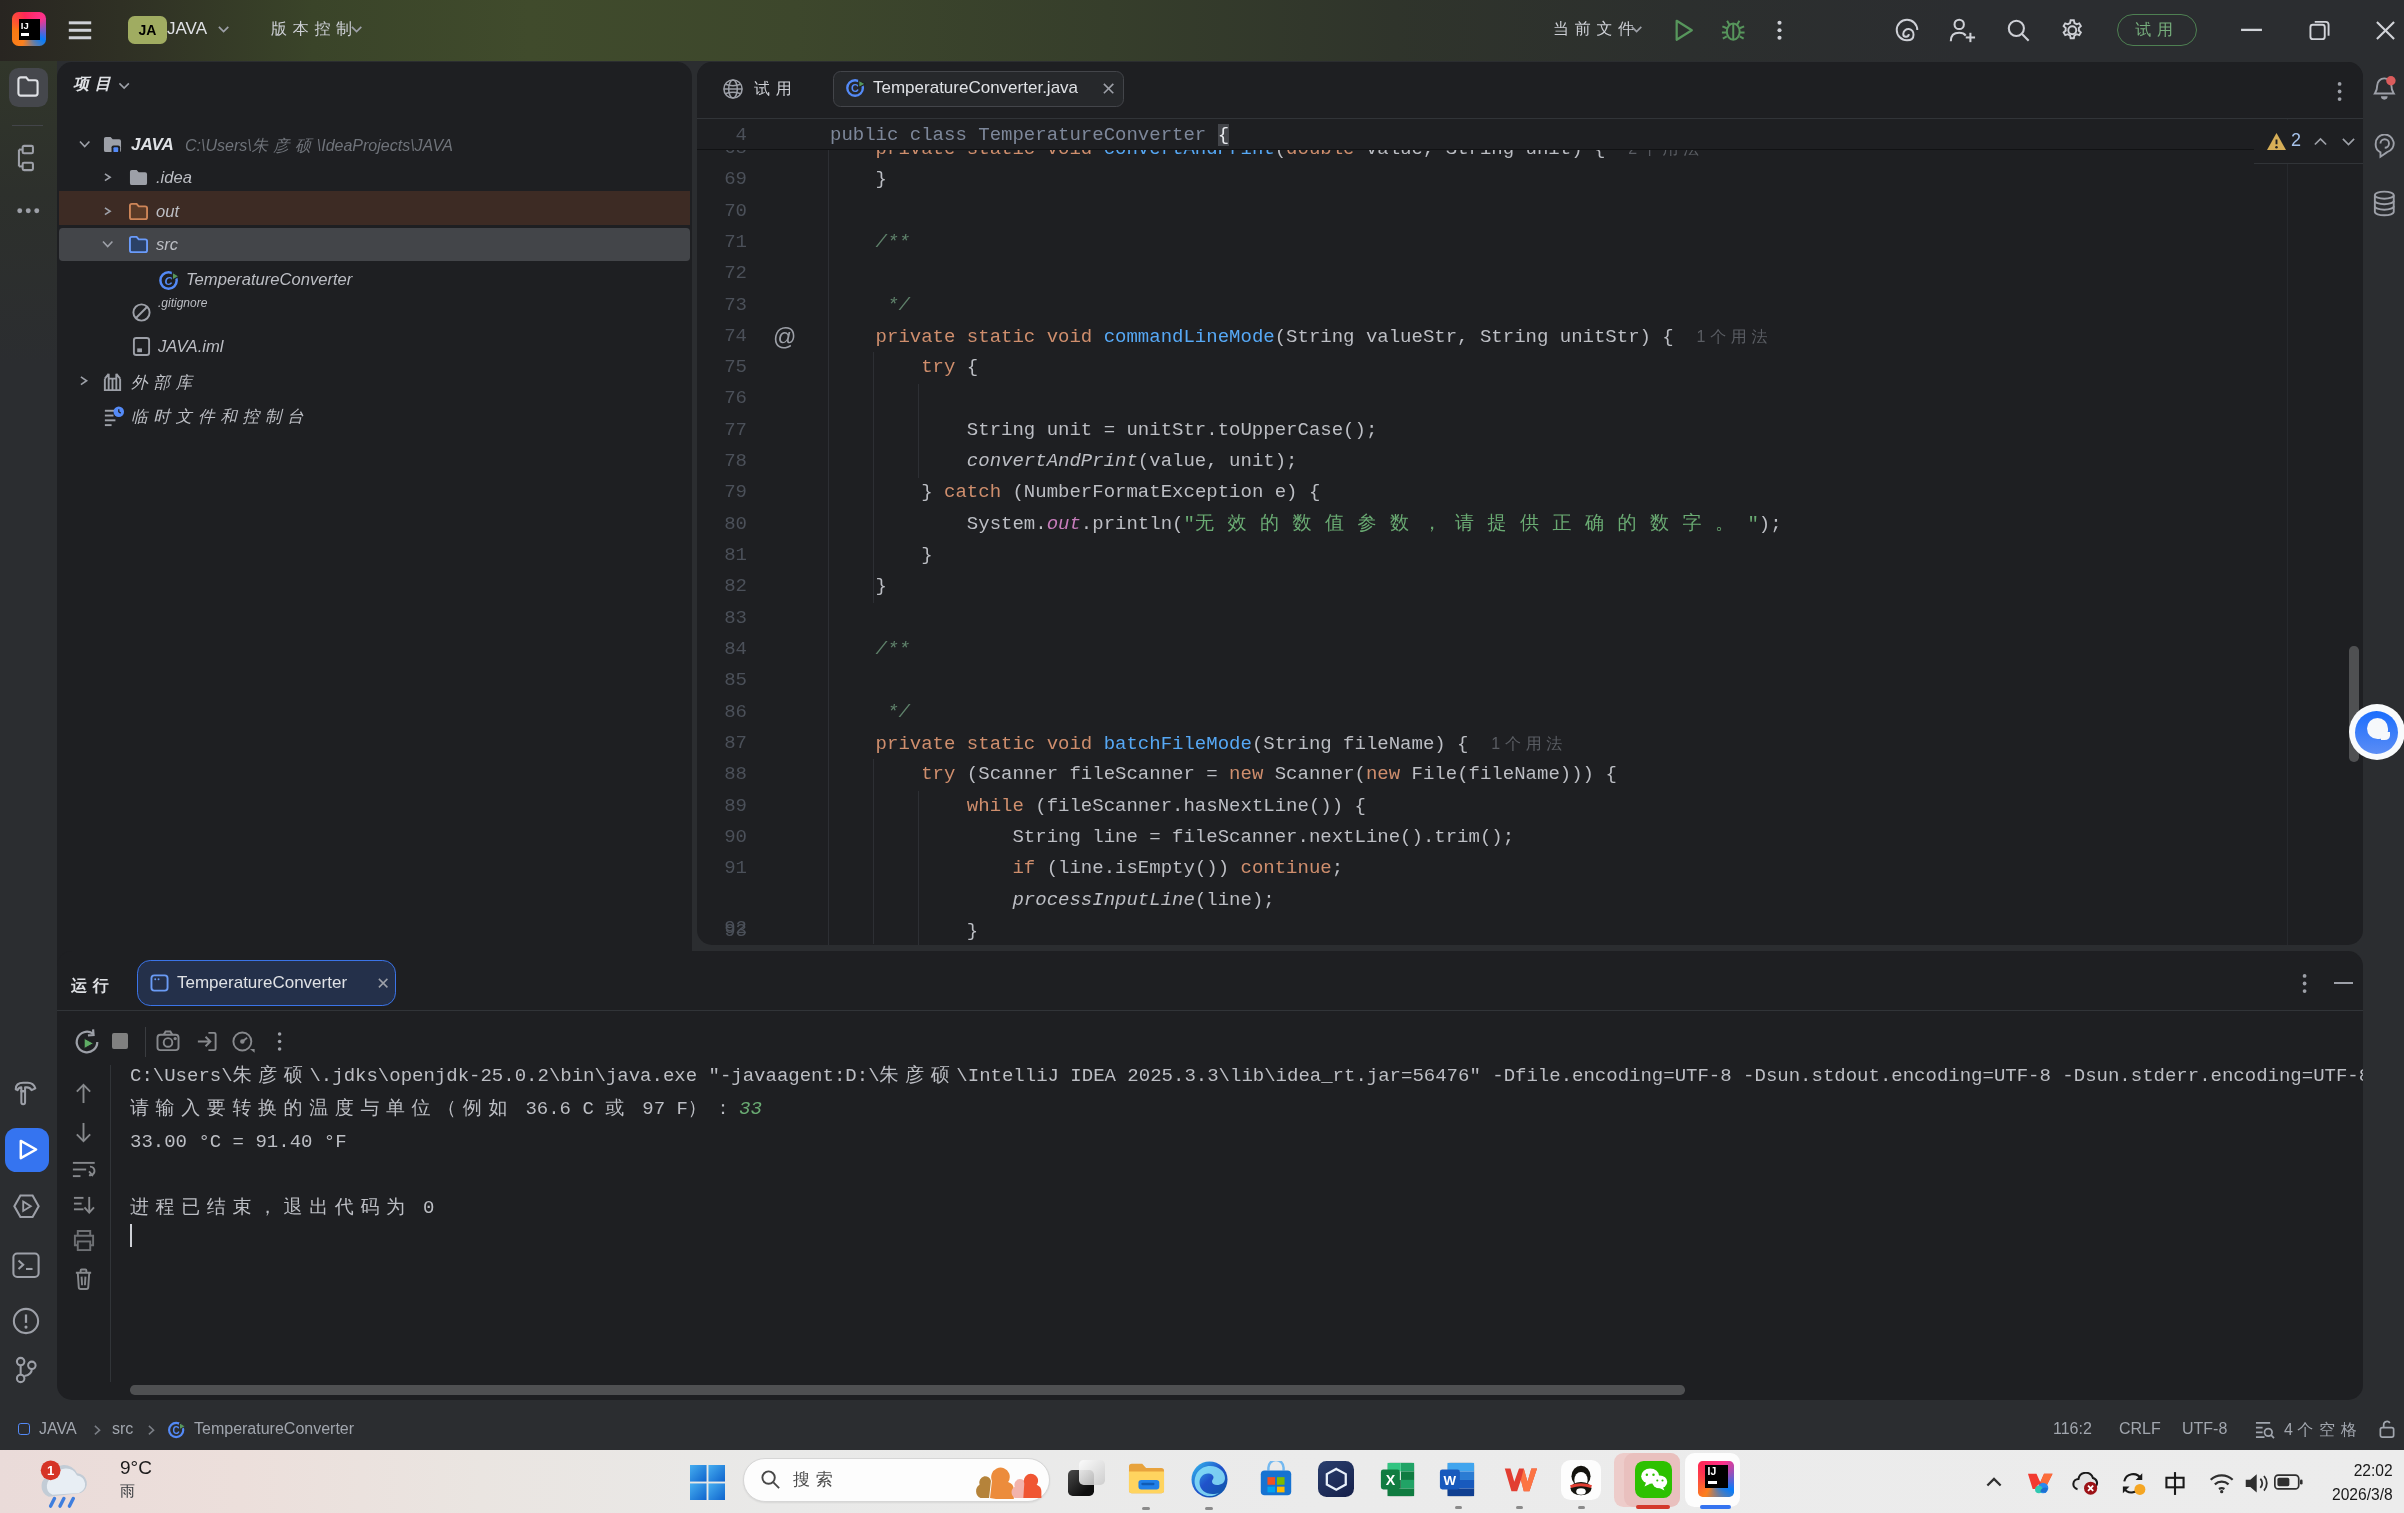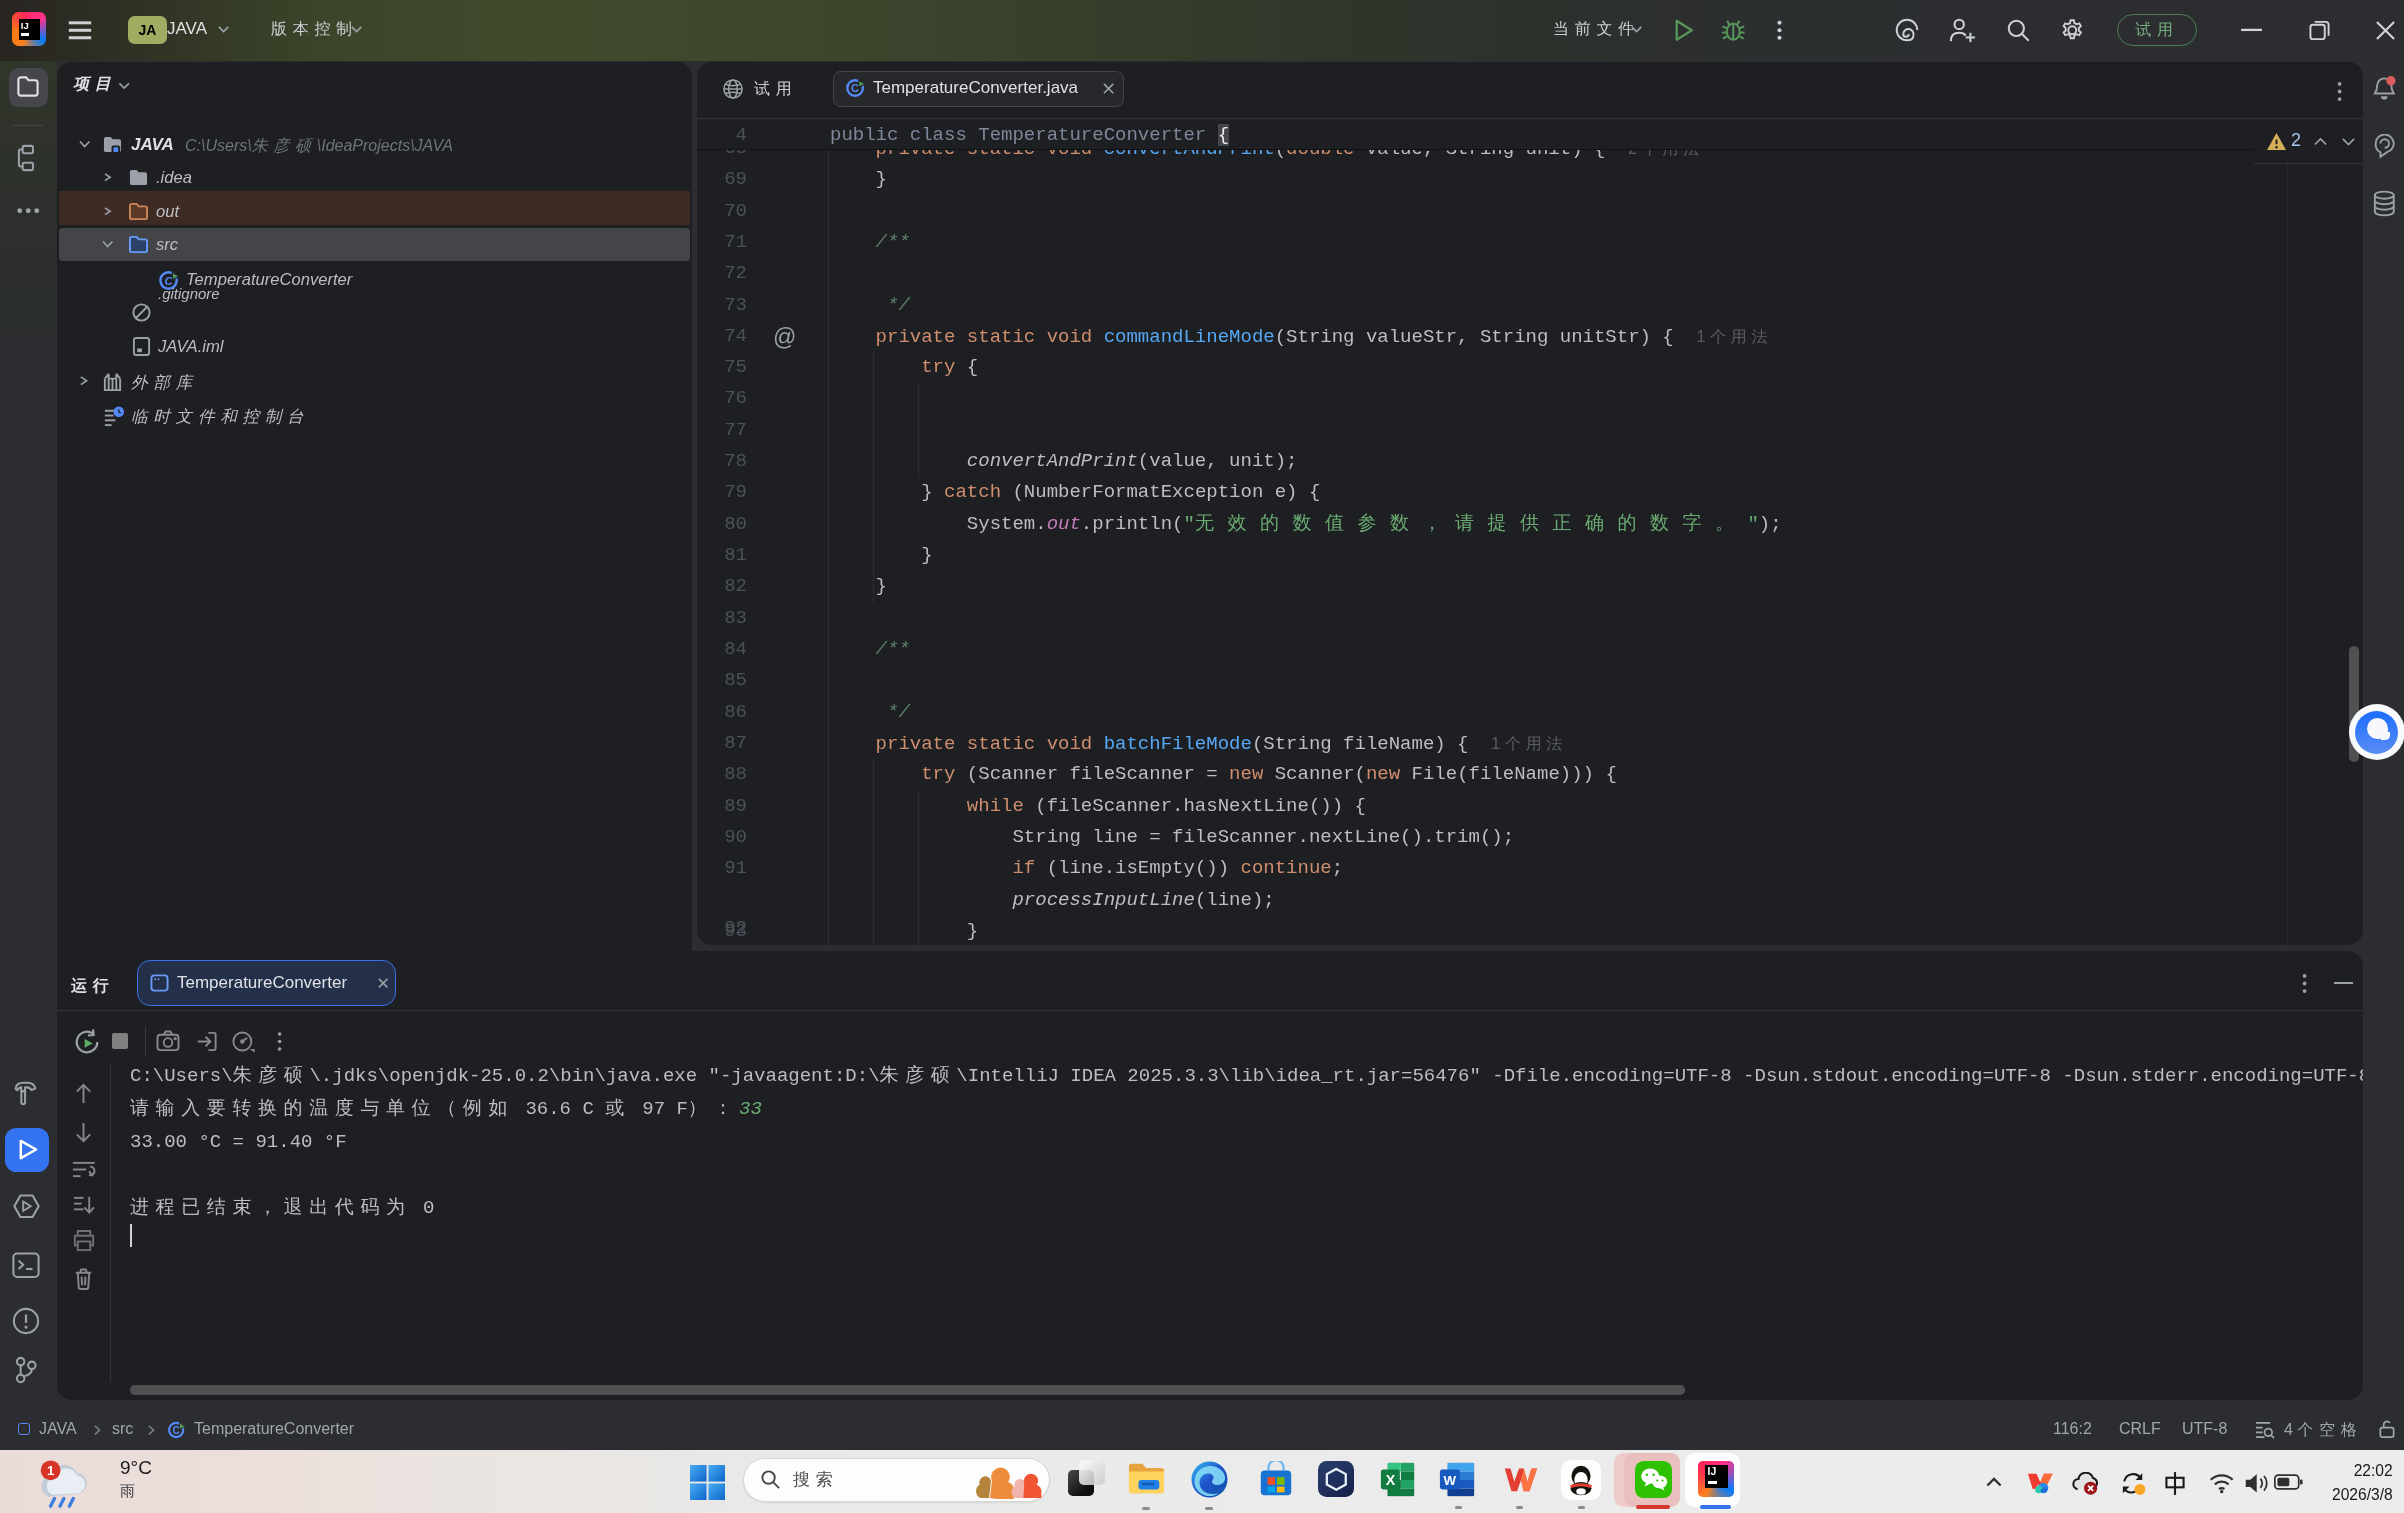--- a/index.html
+++ b/index.html
@@ -240,21 +240,21 @@
       <circle cx="11" cy="12" r="8.5" fill="none" stroke="#548af7" stroke-width="2.6"></circle>
       <text x="11" y="16.5" font-size="12" font-weight="bold" fill="#548af7" text-anchor="middle" font-family="Liberation Sans">C</text>
       <path d="M15 3.5 L22 7.5 L15 11.5 Z" fill="#57965c" stroke="#1e1f22" stroke-width="1.2"></path>
     </svg>
   <div class="abs" style="left:129px;top:208px;color:#bcbec4;font-size:16.6px;">TemperatureConverter</div>
 
   <svg class="abs" style="left:74px;top:240px" width="21" height="21" viewBox="0 0 22 22">
       <circle cx="11" cy="11" r="8.5" fill="none" stroke="#9da0a8" stroke-width="2"></circle>
       <line x1="5" y1="17" x2="17" y2="5" stroke="#9da0a8" stroke-width="2"></line>
     </svg>
-  <div class="abs" style="left:101px;top:223px;color:#bcbec4;font-size:15px;">.gitignore</div>
+  <div class="abs" style="left:101px;top:234px;color:#bcbec4;font-size:12px;">.gitignore</div>
 
   <svg class="abs" style="left:75px;top:275px" width="19" height="19" viewBox="0 0 20 20">
       <rect x="2" y="1" width="16" height="18" rx="2.5" fill="none" stroke="#9da0a8" stroke-width="2"></rect>
       <rect x="5.5" y="12" width="5" height="4" fill="#9da0a8"></rect>
     </svg>
   <div class="abs" style="left:101px;top:275px;color:#bcbec4;font-size:16.6px;">JAVA.iml</div>
 
   <svg class="abs" style="left:22px;top:314px" width="11.4" height="9.5" viewBox="0 0 12 10">
       <path d="M2 1 L8 5 L2 9" stroke="#9da0a8" stroke-width="1.7" fill="none"></path>
     </svg>
@@ -300,20 +300,21 @@
     <div class="lnum" style="top:196px;">72</div>
     <div class="lnum" style="top:228px;">73</div>
       <div class="cline" style="top:228px;"><span class="cmt">     */</span></div>
     <div class="lnum" style="top:259px;">74</div>
       <div class="cline" style="top:259px;">    <span class="kw">private static void</span> <span class="fn">commandLineMode</span>(String valueStr, String unitStr) {  <span class="hint">1个用法</span></div>
     <div class="abs" style="left:76px;top:260px;font-size:23px;line-height:31px;color:#9da0a8;font-family:'Liberation Sans',sans-serif;">@</div>
     <div class="lnum" style="top:290px;">75</div>
       <div class="cline" style="top:290px;">        <span class="kw">try</span> {</div>
     <div class="lnum" style="top:321px;">76</div>
     <div class="lnum" style="top:353px;">77</div>
+      <div class="cline" style="top:353px;">            String unit = unitStr.toUpperCase();</div>
     <div class="lnum" style="top:384px;">78</div>
       <div class="cline" style="top:384px;">            <span class="it">convertAndPrint</span>(value, unit);</div>
     <div class="lnum" style="top:415px;">79</div>
       <div class="cline" style="top:415px;">        } <span class="kw">catch</span> (NumberFormatException e) {</div>
     <div class="lnum" style="top:447px;">80</div>
       <div class="cline" style="top:447px;">            System.<span class="fld">out</span>.println(<span class="str">"<span style="letter-spacing:13.5px">无效的数值参数，请提供正确的数字。</span>"</span>);</div>
     <div class="lnum" style="top:478px;">81</div>
       <div class="cline" style="top:478px;">        }</div>
     <div class="lnum" style="top:509px;">82</div>
       <div class="cline" style="top:509px;">    }</div>

